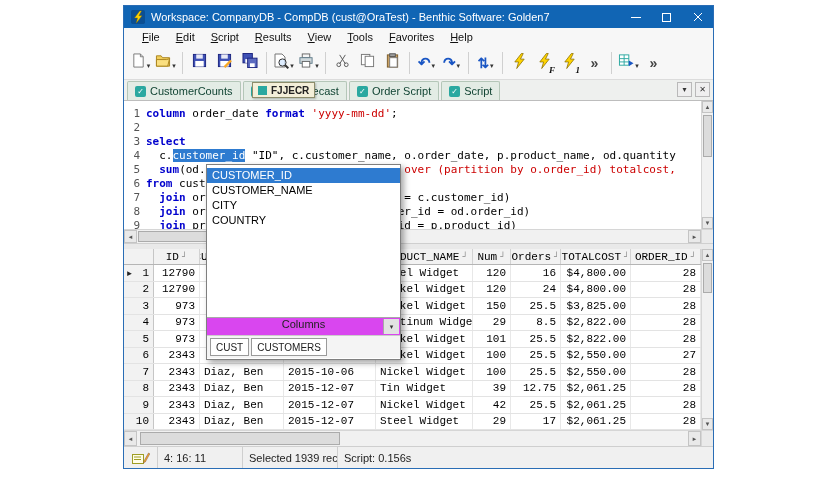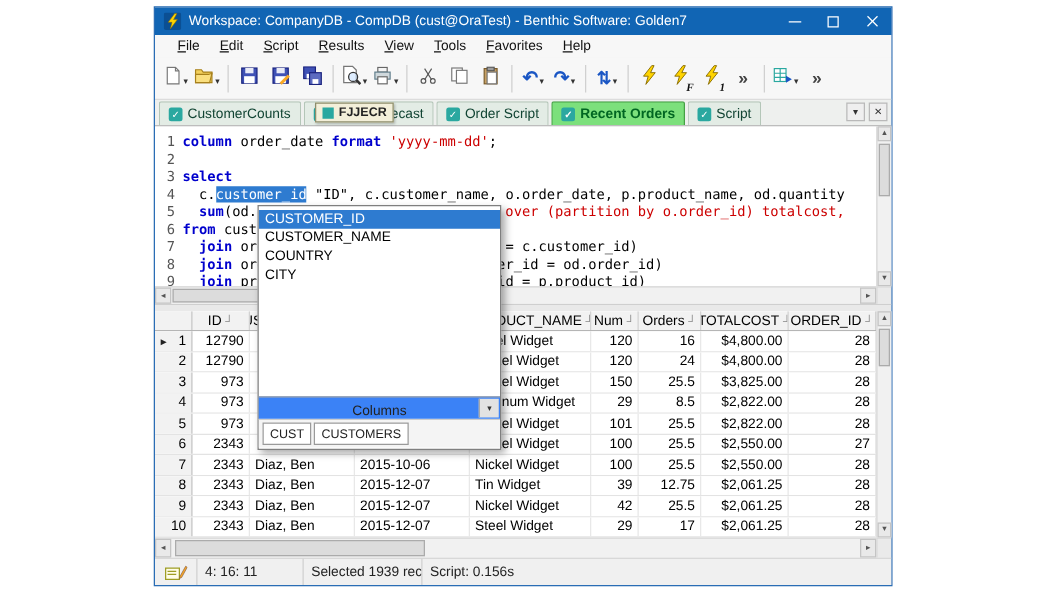--- a/index.html
+++ b/index.html
@@ -73,42 +73,42 @@
   .sb-up    { top:0; left:0; right:0; height:12px; } .sb-up::before { content:"▲"; }
   .sb-down  { bottom:0; left:0; right:0; height:12px; } .sb-down::before { content:"▼"; }
   .sb-left  { left:0; top:0; bottom:0; width:13px; } .sb-left::before { content:"◄"; }
   .sb-right { right:0; top:0; bottom:0; width:13px; } .sb-right::before { content:"►"; }
   .sb-thumb { position:absolute; background:#dcdcdc; border:1px solid #ababab; }
 
   .splitter { height:6px; background:#e9e9e9; border-top:1px solid #cfcfcf; }
 
   
   .grid-zone { display:flex; height:181px; background:#fff; }
-  .grid { flex:1; overflow:hidden; font-family:Liberation Sans, sans-serif; font-size:11px; color:#000; }
+  .grid { flex:1; overflow:hidden; font-family:Liberation Mono, monospace; font-size:11px; color:#000; }
   .grid-header { display:flex; height:16px; background:#f2f2f2; border-bottom:1px solid #b5b5b5; }
   .gh-corner { width:30px; background:#f2f2f2; border-right:1px solid #c6c6c6; }
   .gh-cell { display:flex; align-items:center; justify-content:center; border-right:1px solid #d2d2d2;
              overflow:hidden; white-space:pre; }
   .gh-cell::after { content:"┘"; color:#888; font-size:9px; margin-left:3px; }
   .g-row { display:flex; height:16.5px; border-bottom:1px solid #e3e3e3; background:#fff; }
   .g-sel { width:30px; background:#f2f2f2; border-right:1px solid #c6c6c6; display:flex; align-items:center;
            justify-content:flex-end; padding-right:4px; position:relative; }
   .cur-marker::before { content:"►"; font-size:8px; color:#222; position:absolute; left:3px; top:4px; }
   .g-cell { display:flex; align-items:center; padding:0 4px; border-right:1px solid #e8e8e8; overflow:hidden; white-space:pre; }
   .a-right { justify-content:flex-end; }
   .a-left { justify-content:flex-start; }
 
   
   .ac-popup { position:absolute; left:82px; top:158px; width:195px; height:196px; background:#fff;
               border:1px solid #7f7f7f; box-shadow:3px 3px 6px rgba(0,0,0,.35); z-index:10; display:flex;
               flex-direction:column; }
   .ac-list { height:152px; overflow:hidden; padding-top:3px; }
   .ac-item { height:15px; line-height:15px; padding-left:5px; font-size:11px; color:#000; white-space:pre; }
   .ac-item.selected { background:#2e7bd0; color:#fff; }
-  .ac-combo { height:18px; background:#3b82f6; border-top:1px solid #a8a8a8; display:flex; align-items:flex-end;
+  .ac-combo { height:18px; background:#d946ef; border-top:1px solid #a8a8a8; display:flex; align-items:flex-start;
               justify-content:center; font-size:11px; position:relative; color:#222; }
   .ac-combo-caret { position:absolute; right:1px; top:1px; bottom:1px; width:16px; background:#e2e2e2;
                     border-left:1px solid #a8a8a8; display:flex; align-items:center; justify-content:center;
                     font-size:7px; color:#333; }
   .ac-combo-caret::before { content:"▾"; }
   .ac-tabs { height:23px; display:flex; gap:2px; padding:2px 3px; background:#f4f4f4; border-top:1px solid #cccccc; }
   .ac-tab { border:1px solid #9a9a9a; background:#fff; padding:0 5px; font-size:10px; display:flex; align-items:center; color:#222; }
 
   
   .statusbar { height:22px; background:#f0f0f0; border-top:1px solid #cfcfcf; display:flex; align-items:stretch;
@@ -296,24 +296,20 @@
           <span>CustomerCounts</span>
         </div>
         <div class="tab">
           <span class="tab-icon"></span>
           <span>Sales Forecast</span>
         </div>
         <div class="tab">
           <span class="tab-icon"></span>
           <span>Order Script</span>
         </div>
-        <div class="tab selected">
-          <span class="tab-icon"></span>
-          <span>Recent Orders</span>
-        </div>
         <div class="tab">
           <span class="tab-icon"></span>
           <span>Script</span>
         </div>
         <div class="tab-overlay">
         <span class="mini-icon"></span>
         <span>FJJECR</span>
       </div>
       <div class="tabctrls">
         <span class="tabctl">▾</span>
@@ -527,22 +523,22 @@
       </span>
       <span class="sb-sec sb-time">4: 16: 11</span>
       <span class="sb-sec sb-count">Selected 1939 records</span>
       <span class="sb-sec sb-script">Script: 0.156s</span>
     </div>
 
     <div class="ac-popup">
       <div class="ac-list">
           <div class="ac-item selected">CUSTOMER_ID</div>
           <div class="ac-item">CUSTOMER_NAME</div>
+          <div class="ac-item">CITY</div>
           <div class="ac-item">COUNTRY</div>
-          <div class="ac-item">CITY</div>
         </div>
       <div class="ac-combo">
         <span>Columns</span>
         <span class="ac-combo-caret"></span>
       </div>
       <div class="ac-tabs">
           <span class="ac-tab">CUST</span>
           <span class="ac-tab">CUSTOMERS</span>
         </div>
     </div>

